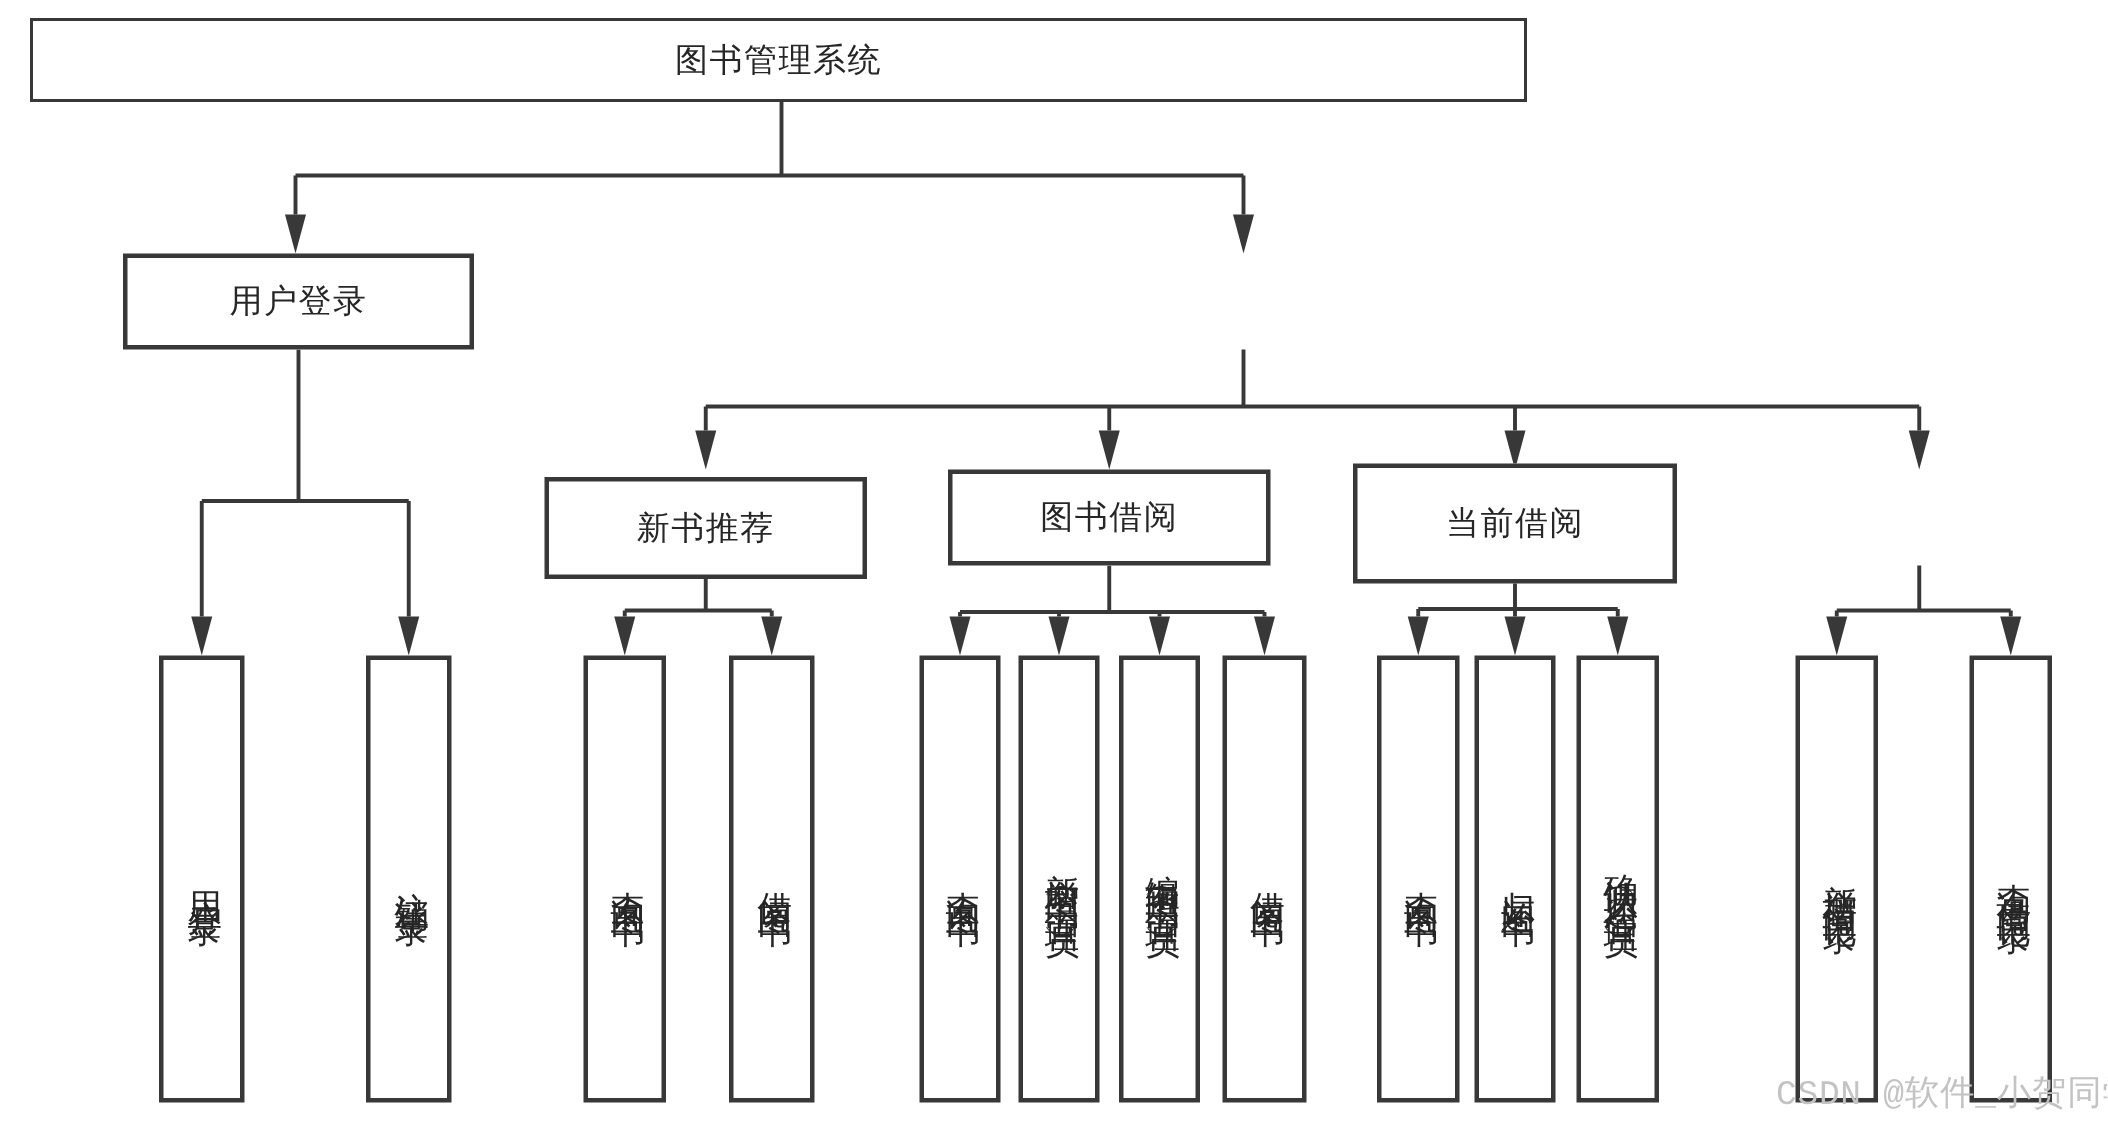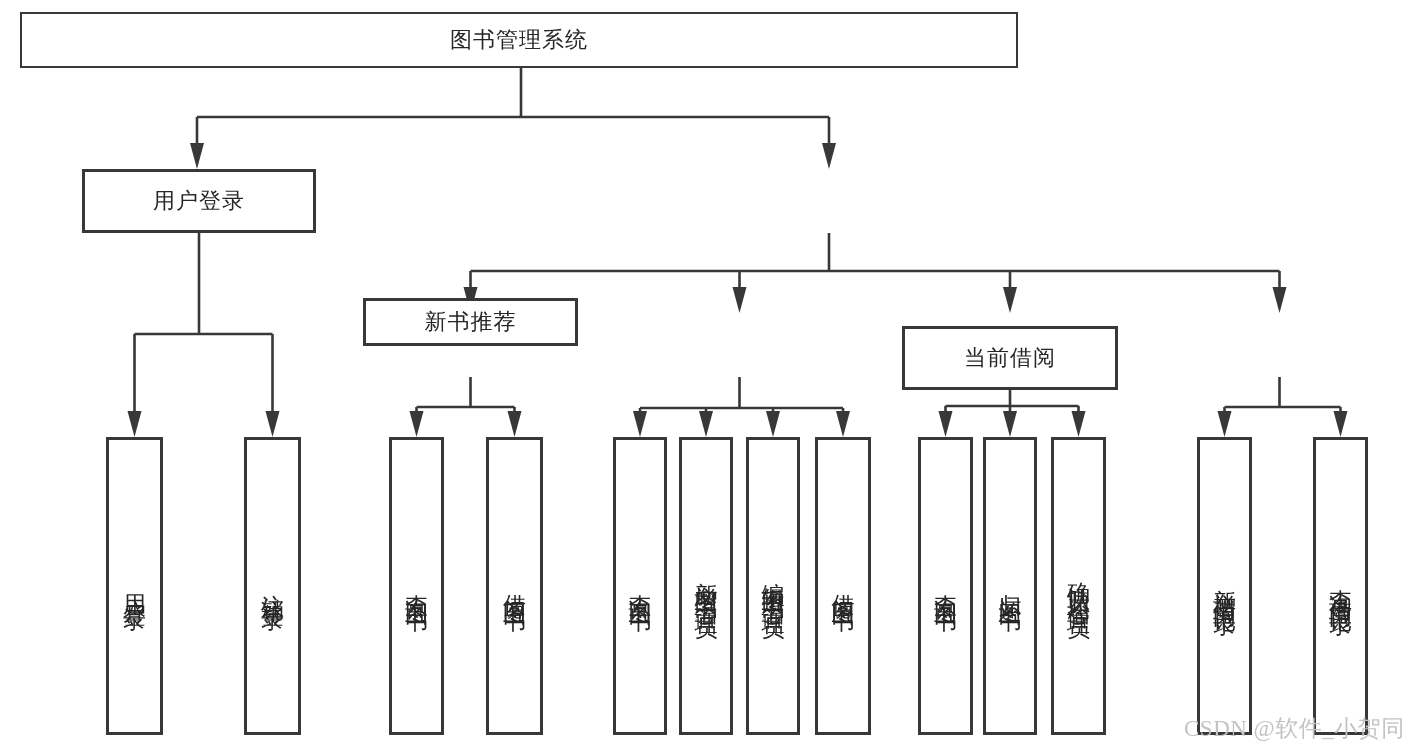--- a/index.html
+++ b/index.html
@@ -7,21 +7,21 @@
     --text: #262626;
     --watermark: #c3c3c3;
     --background: #ffffff;
   }
   html, body { margin: 0; padding: 0; background: var(--background); }
   .canvas {
     position: relative;
     width: 1405px;
     height: 747px;
     background: var(--background);
-    font-family: Liberation Serif, serif;
+    font-family: Liberation Mono, monospace;
     overflow: hidden;
   }
   .connectors {
     position: absolute;
     left: 0; top: 0;
     width: 1405px; height: 747px;
   }
   .connectors path {
     stroke: var(--line);
     stroke-width: 2.6;
@@ -130,24 +130,27 @@
   </svg>
 
   <div class="hbox root" style="left:20px;top:12px;width:998px;height:56px">
     <span class="lbl">图书管理系统</span>
   </div>
 
   <div class="hbox" style="left:82px;top:169px;width:234px;height:64px">
     <span class="lbl">用户登录</span>
   </div>
 
-  <div class="hbox" style="left:363px;top:298px;width:215px;height:48px">
+  <div class="hbox" style="left:363px;top:318px;width:215px;height:68px">
     <span class="lbl">新书推荐</span>
   </div>
-  <div class="hbox" style="left:902px;top:326px;width:216px;height:64px">
+  <div class="hbox" style="left:632px;top:313px;width:215px;height:64px">
+    <span class="lbl">图书借阅</span>
+  </div>
+  <div class="hbox" style="left:902px;top:309px;width:216px;height:80px">
     <span class="lbl">当前借阅</span>
   </div>
 
   <div class="vbox" style="left:106px;width:57px">
     <span class="vlbl">用户登录</span>
   </div>
   <div class="vbox" style="left:244px;width:57px">
     <span class="vlbl">注销登录</span>
   </div>
 

